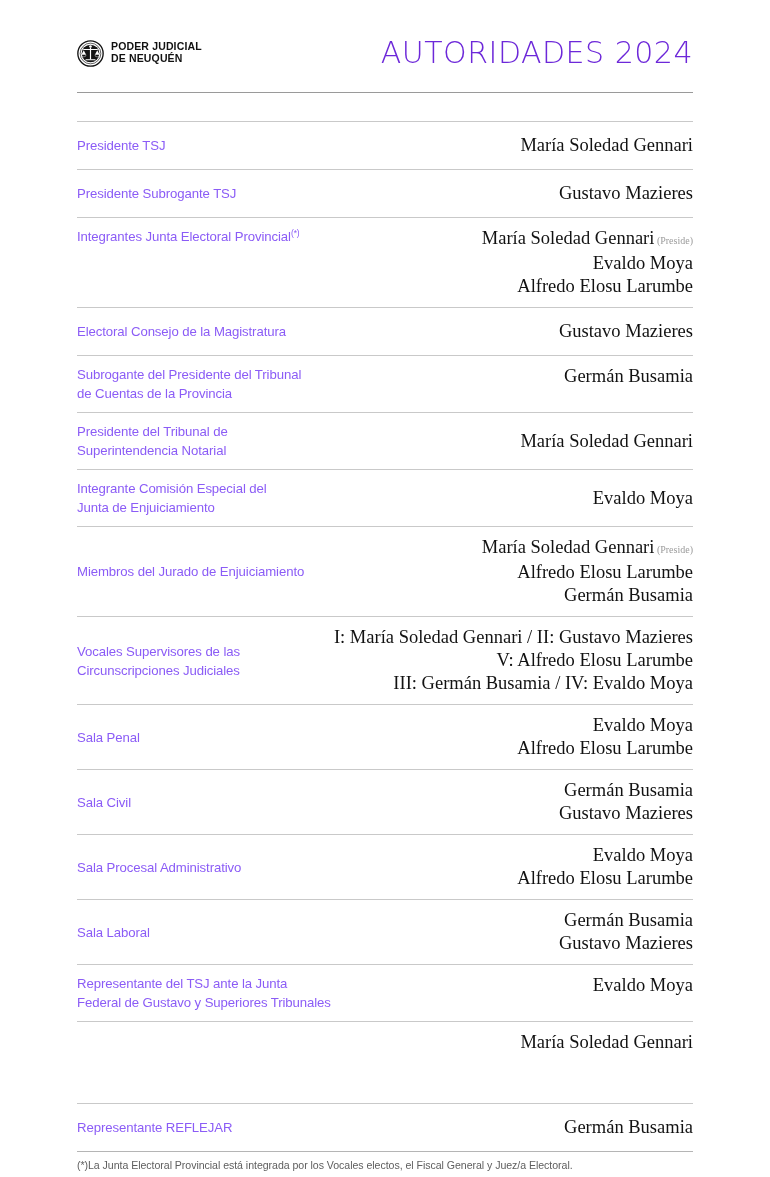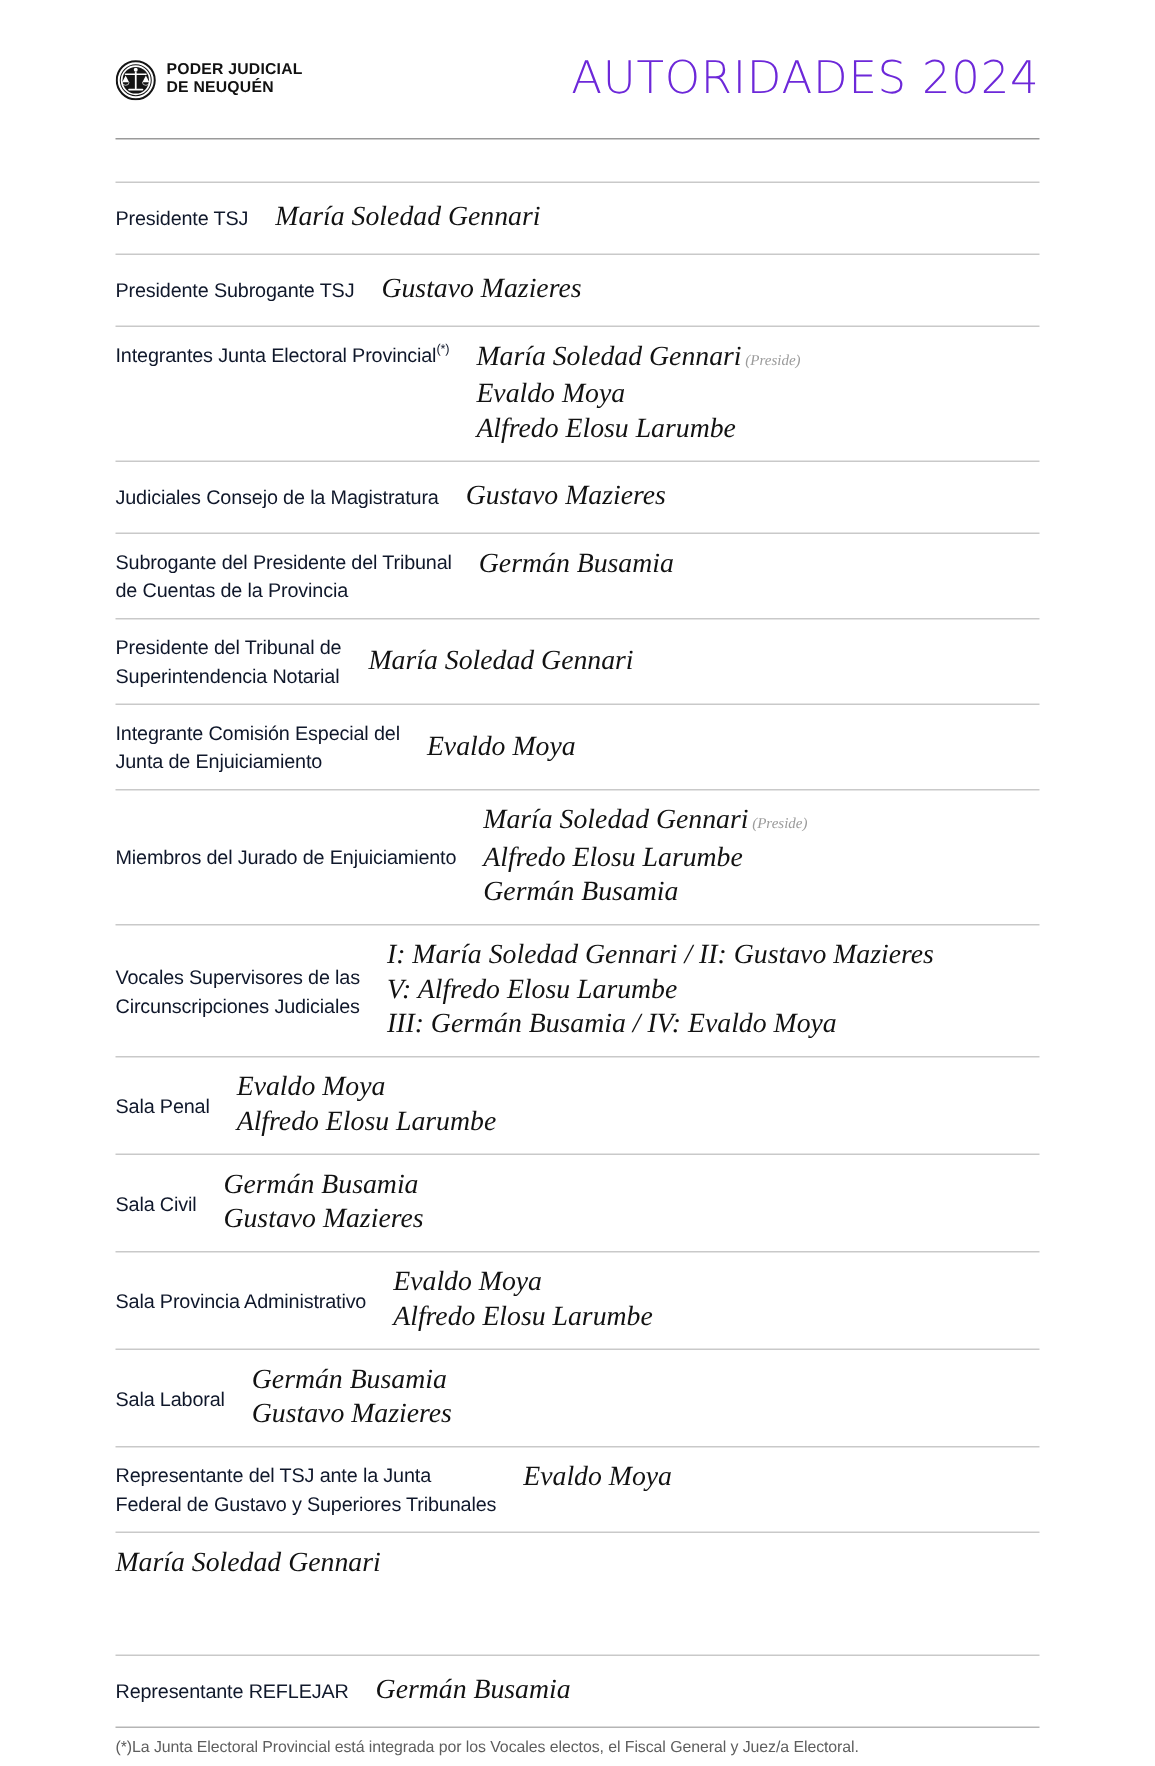--- a/index.html
+++ b/index.html
@@ -92,41 +92,40 @@
     padding: 9px 0;
     box-sizing: border-box;
   }
   .row.align-top     { align-items: flex-start; }
   .row.align-center  { align-items: center; }
 
   .role {
     font-family: "Liberation Sans", sans-serif;
     font-size: 13.2px;
     line-height: 19px;
-    color: #0f172a;
+    color: #8b5cf6;
     letter-spacing: -0.1px;
     white-space: pre-line;
     flex: 0 1 auto;
     max-width: 54%;
   }
   .role sup {
     font-size: 8.5px;
     vertical-align: super;
     line-height: 0;
   }
 
   .names {
     font-family: "Liberation Serif", serif;
     font-size: 18.5px;
     line-height: 23px;
     color: #121212;
-    text-align: left;
+    text-align: right;
     white-space: pre-line;
     flex: 1 1 auto;
-    font-style: italic;
   }
   .names .preside {
     font-size: 10px;
     color: #9b9b9b;
   }
   .name-line { display: block; }
 
   
   .spacer { height: 34px; }
 
@@ -185,21 +184,21 @@
         <div class="role">Presidente Subrogante TSJ</div>
         <div class="names"><span class="name-line">Gustavo Mazieres</span></div>
       </div>
       <hr class="rule thin">
       <div class="row align-top">
         <div class="role">Integrantes Junta Electoral Provincial<sup>(*)</sup></div>
         <div class="names"><span class="name-line">María Soledad Gennari<span class="preside"> (Preside)</span></span><span class="name-line">Evaldo Moya</span><span class="name-line">Alfredo Elosu Larumbe</span></div>
       </div>
       <hr class="rule thin">
       <div class="row align-center">
-        <div class="role">Judiciales Consejo de la Magistratura</div>
+        <div class="role">Electoral Consejo de la Magistratura</div>
         <div class="names"><span class="name-line">Gustavo Mazieres</span></div>
       </div>
       <hr class="rule thin">
       <div class="row align-top">
         <div class="role">Subrogante del Presidente del Tribunal
 de Cuentas de la Provincia</div>
         <div class="names"><span class="name-line">Germán Busamia</span></div>
       </div>
       <hr class="rule thin">
       <div class="row align-center">
@@ -229,21 +228,21 @@
         <div class="role">Sala Penal</div>
         <div class="names"><span class="name-line">Evaldo Moya</span><span class="name-line">Alfredo Elosu Larumbe</span></div>
       </div>
       <hr class="rule thin">
       <div class="row align-center">
         <div class="role">Sala Civil</div>
         <div class="names"><span class="name-line">Germán Busamia</span><span class="name-line">Gustavo Mazieres</span></div>
       </div>
       <hr class="rule thin">
       <div class="row align-center">
-        <div class="role">Sala Provincia Administrativo</div>
+        <div class="role">Sala Procesal Administrativo</div>
         <div class="names"><span class="name-line">Evaldo Moya</span><span class="name-line">Alfredo Elosu Larumbe</span></div>
       </div>
       <hr class="rule thin">
       <div class="row align-center">
         <div class="role">Sala Laboral</div>
         <div class="names"><span class="name-line">Germán Busamia</span><span class="name-line">Gustavo Mazieres</span></div>
       </div>
       <hr class="rule thin">
       <div class="row align-top">
         <div class="role">Representante del TSJ ante la Junta

